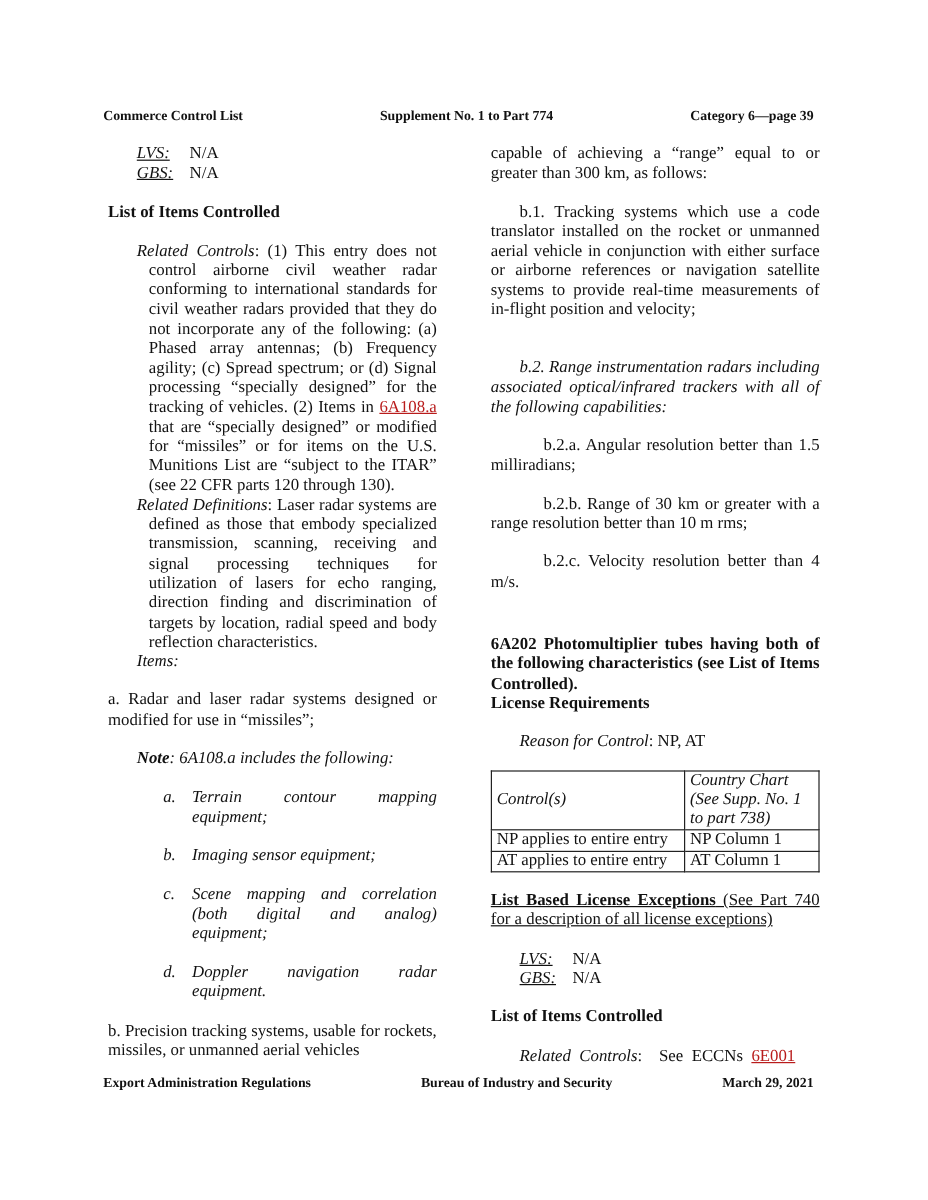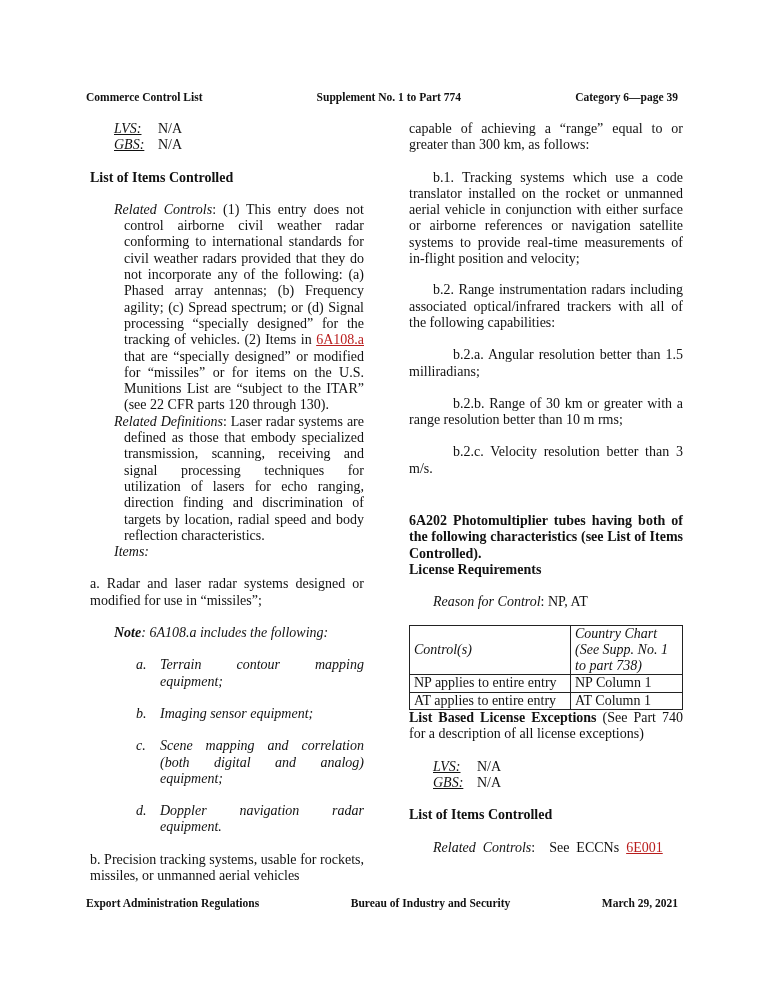--- a/index.html
+++ b/index.html
@@ -72,44 +72,44 @@
         <span class="m">d.</span>
         <span class="t">Doppler navigation radar equipment.</span>
       </div>
   </div>
   <p style="margin-top:16px;">b.  Precision tracking systems, usable for rockets, missiles, or unmanned aerial vehicles</p>
 </div>
 
 <div class="col right">
   <p>capable of achieving a “range” equal to or greater than 300 km, as follows:</p>
   <p class="ti" style="margin-top:16px;">b.1.  Tracking systems  which use a code translator installed on the rocket or unmanned aerial vehicle in conjunction with either surface or airborne references or navigation satellite systems to provide real-time measurements of in-flight position and velocity;</p>
-  <p class="ti" style="margin-top:15px;">b.2.  Range instrumentation radars including associated optical/infrared trackers with all of the following capabilities:</p>
+  <p class="ti" style="margin-top:32px;font-style:italic;">b.2.  Range instrumentation radars including associated optical/infrared trackers with all of the following capabilities:</p>
   <p class="ti2" style="margin-top:16px;">b.2.a. Angular resolution better than 1.5 milliradians;</p>
   <p class="ti2" style="margin-top:16px;">b.2.b.  Range of 30 km or greater with a range resolution better than 10 m rms;</p>
-  <p class="ti2" style="margin-top:16px;">b.2.c.  Velocity resolution better than 3 m/s.</p>
+  <p class="ti2" style="margin-top:16px;">b.2.c.  Velocity resolution better than 4 m/s.</p>
   <p class="b" style="margin-top:36px;font-family:Liberation Serif, serif;">6A202  Photomultiplier tubes having both of the following characteristics (see List of Items Controlled).</p>
   <p class="b" style="">License Requirements</p>
   <p class="indent24" style="margin-top:16px;"><span class="i">Reason for Control</span><span>:    NP, AT</span></p>
   <table class="ctl" style="margin-top:14px;">
     <tbody>
         <tr>
       <td class="h" style="width:152px;">Control(s)</td>
       <td class="h">Country Chart (See Supp. No. 1 to part 738)</td>
     </tr>
     <tr>
       <td>NP applies to entire entry</td>
       <td>NP Column 1</td>
     </tr>
     <tr>
       <td>AT applies to entire entry</td>
       <td>AT Column 1</td>
     </tr>
   </tbody>
     </table>
-  <p style="margin-top:0;"><span class="b">List Based License Exceptions</span><span> (See Part 740 for a description of all license exceptions)</span></p>
+  <p style="margin-top:16px;text-decoration:underline;"><span class="b">List Based License Exceptions</span><span> (See Part 740 for a description of all license exceptions)</span></p>
   <div class="kv" style="margin-top:16px;">
     <span class="k">LVS:</span>
     <span>N/A</span>
   </div>
   <div class="kv">
     <span class="k">GBS:</span>
     <span>N/A</span>
   </div>
   <p class="b" style="margin-top:16px;">List of Items Controlled</p>
   <p class="indent24" style="margin-top:16px; white-space:pre;"><span class="i">Related  Controls</span><span>:    See  ECCNs  </span><a class="lnk" href="#">6E001</a></p>

